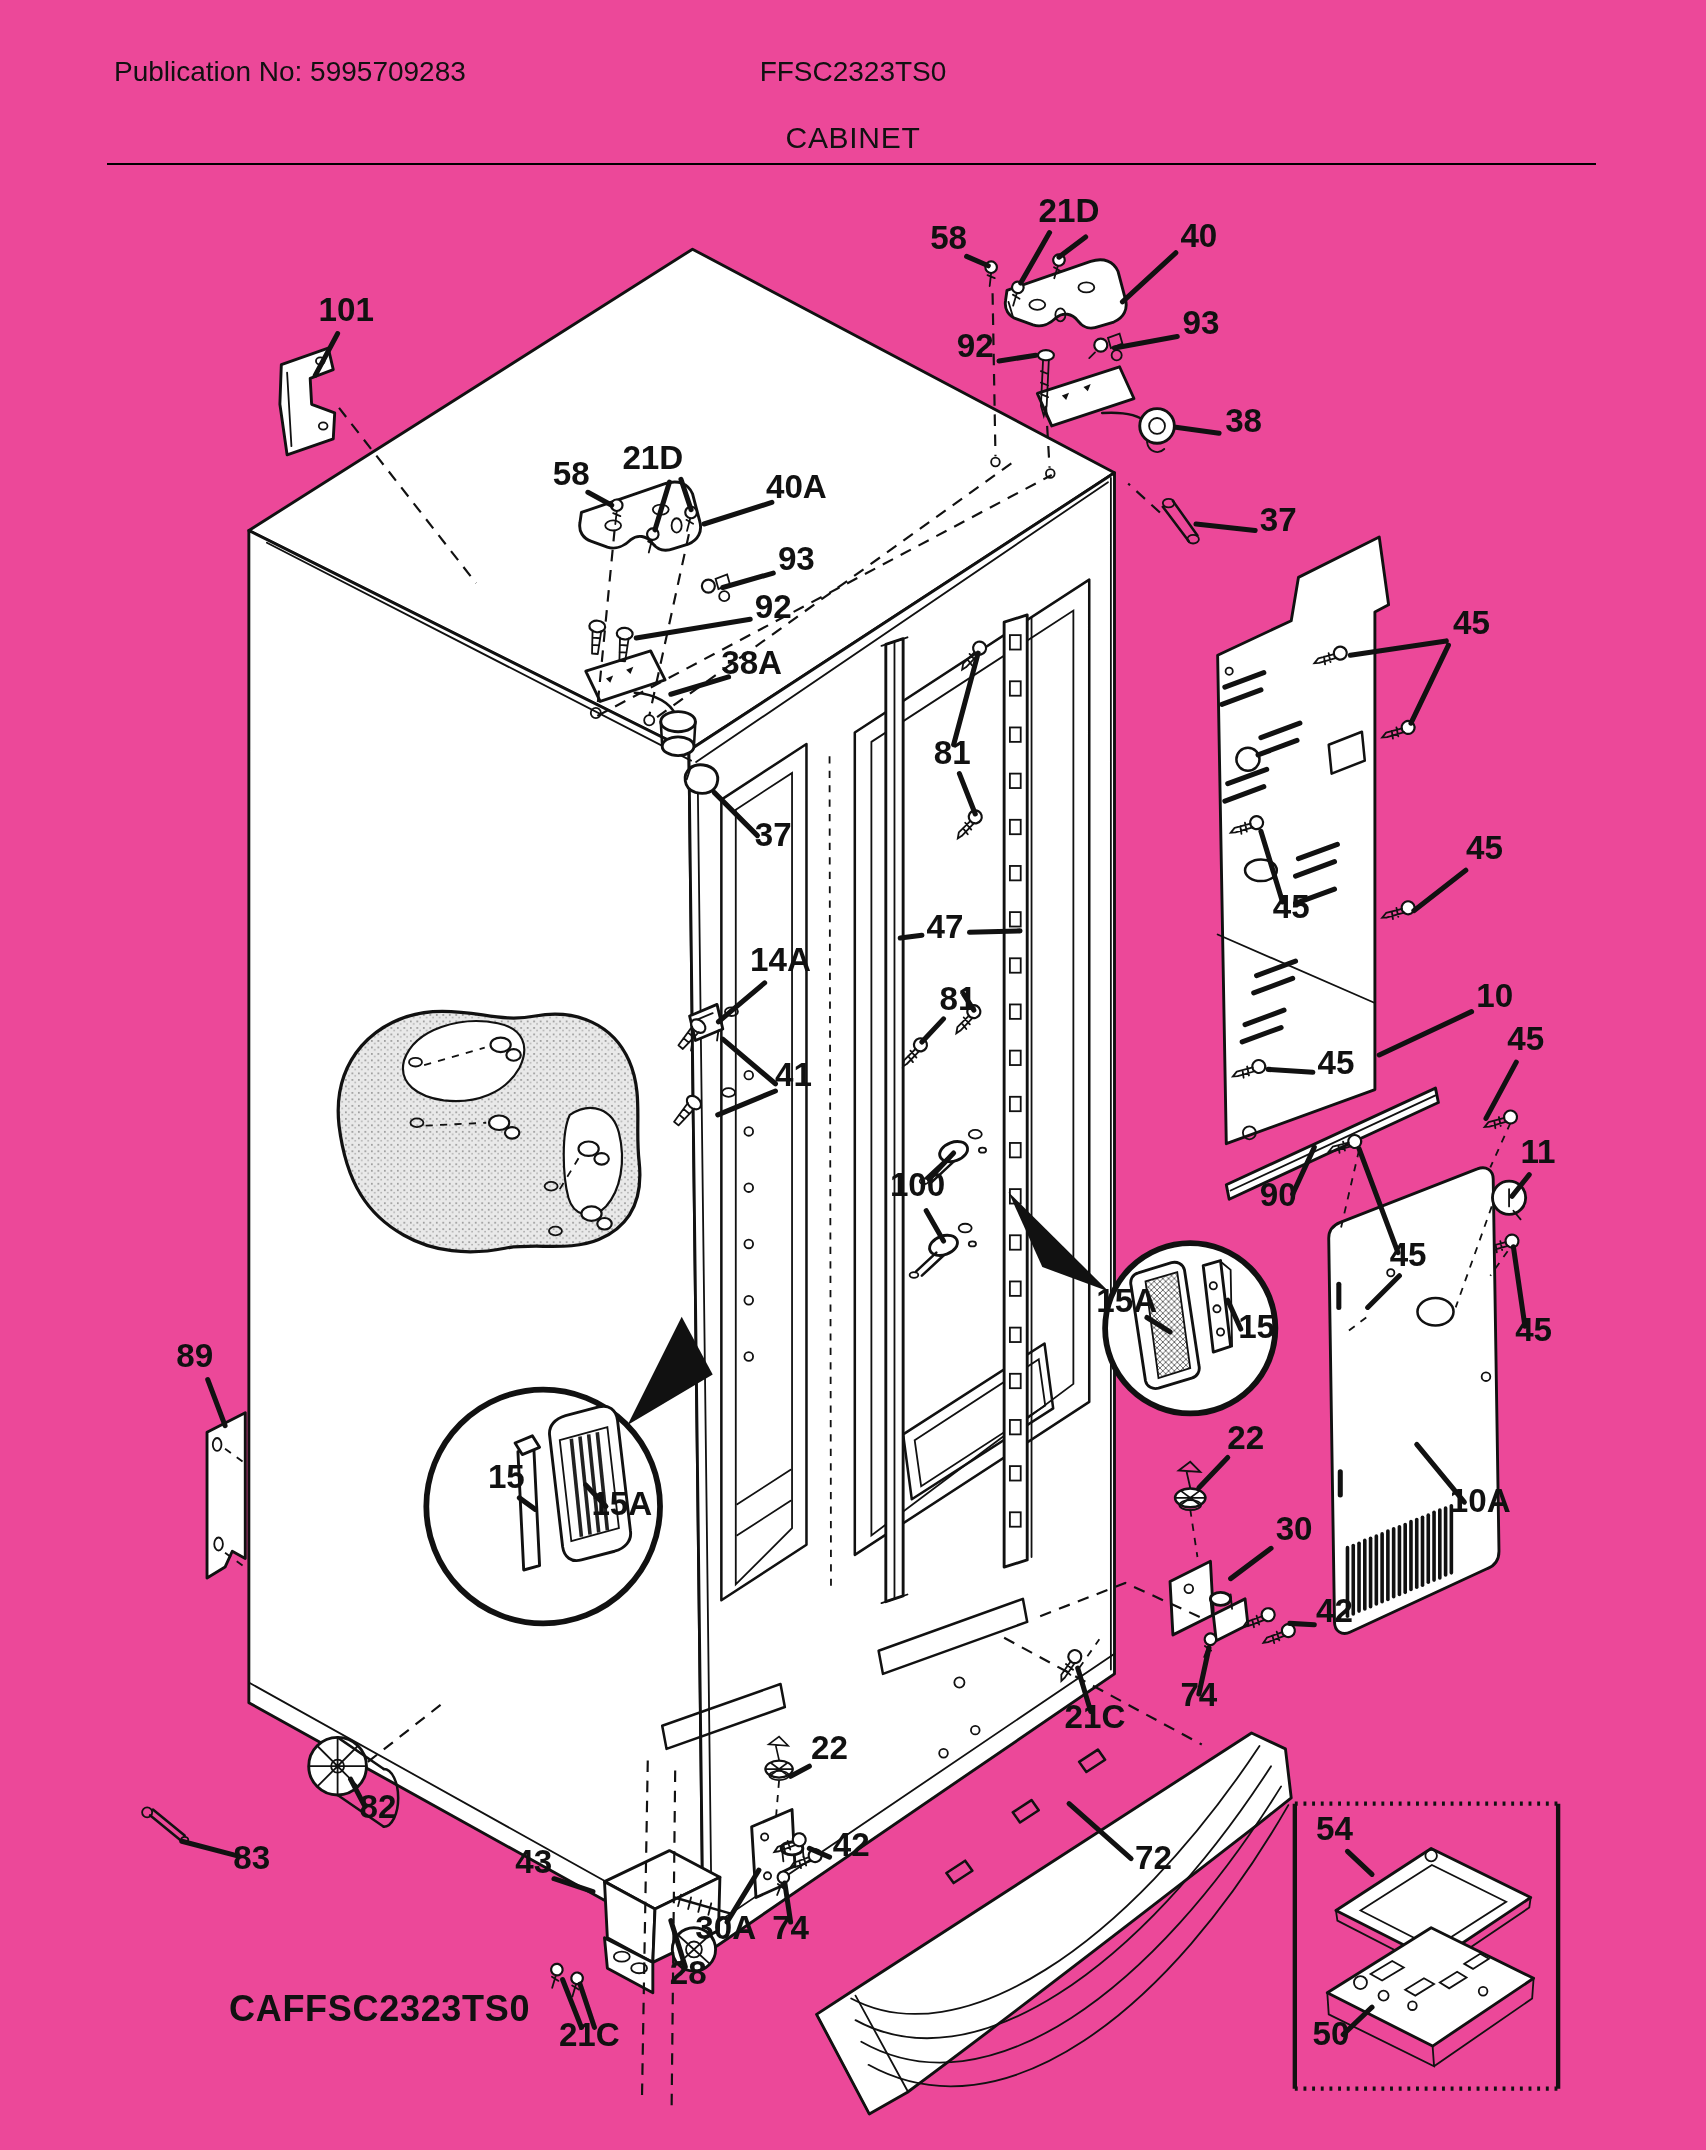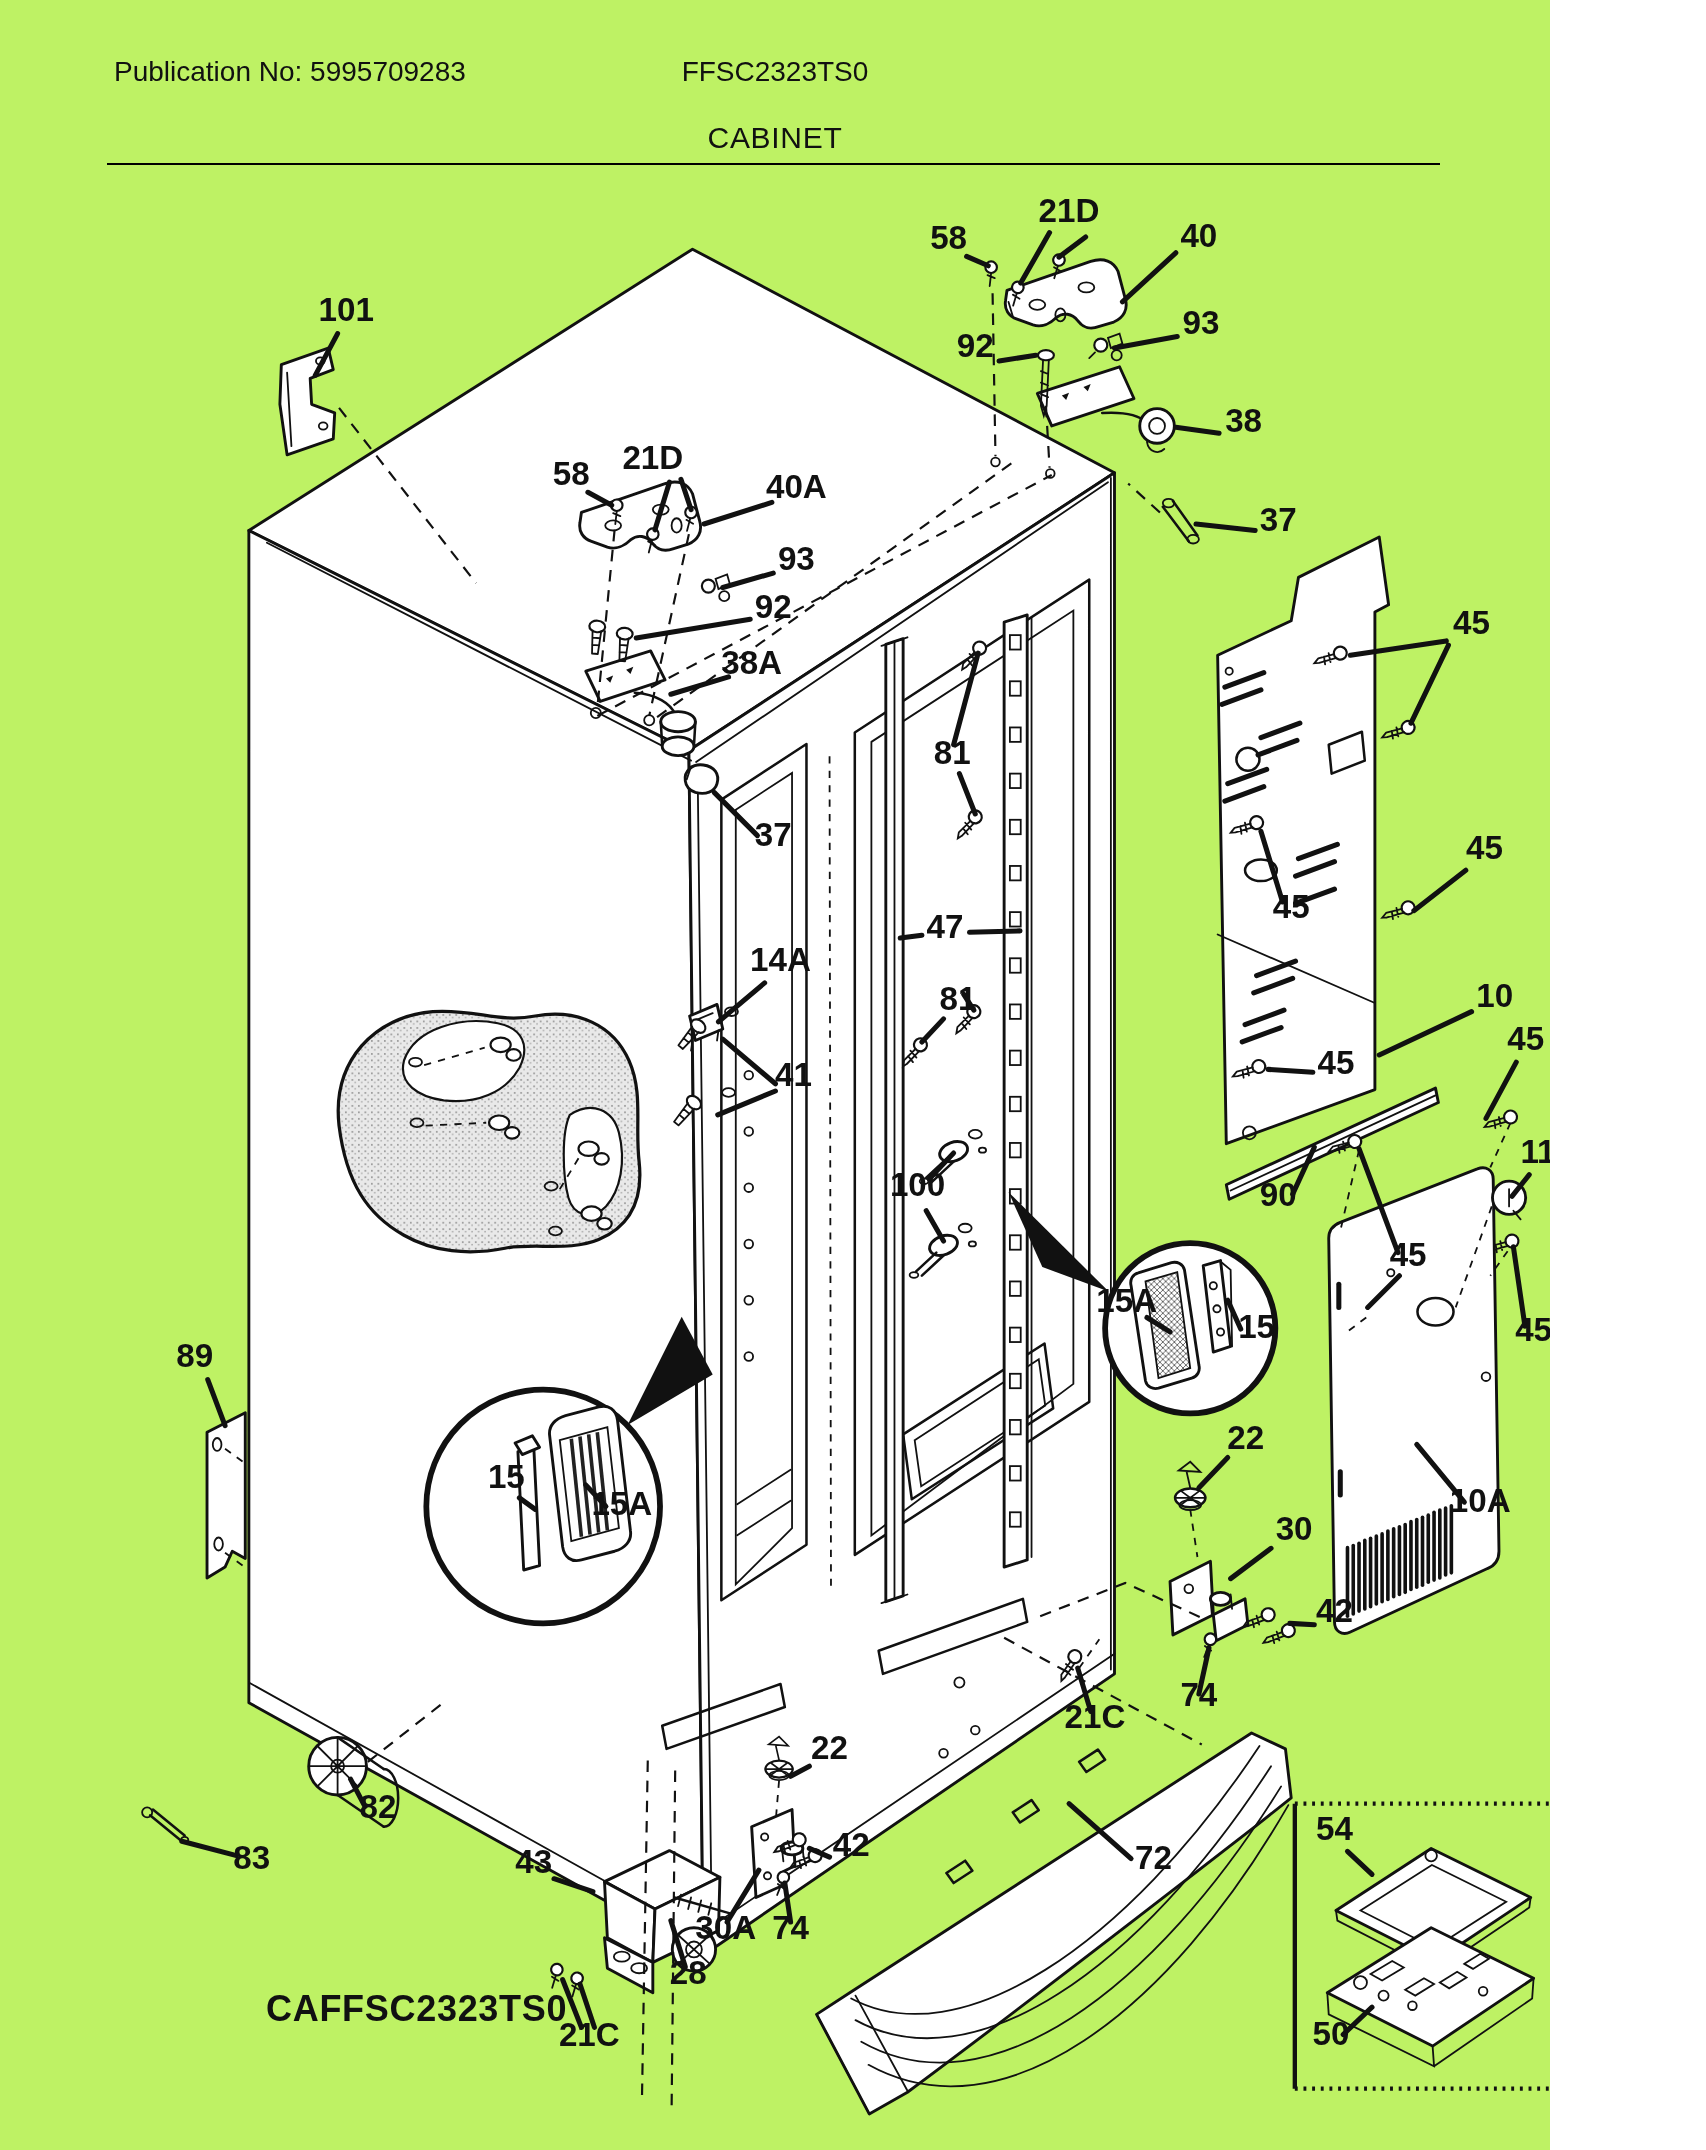--- a/index.html
+++ b/index.html
@@ -1,22 +1,22 @@
 <!DOCTYPE html>
 <html style="font-size:11.5px"><head>
 <meta charset="utf-8">
 <style>
   html,body{margin:0;padding:0;background:#fff;}
-  .page{position:relative;width:1550px;height:2151px;background:#bef264;overflow:hidden;
+  .page{position:relative;width:1706px;height:2151px;background:#ec4899;overflow:hidden;
         font-family:"Liberation Sans",sans-serif;color:#111;}
   .hdr-pub{position:absolute;left:114px;top:56px;font-size:28px;}
   .hdr-model{position:absolute;left:0;right:0;top:56px;text-align:center;font-size:28px;}
   .hdr-title{position:absolute;left:0;right:0;top:121px;text-align:center;font-size:30px;font-weight:normal;letter-spacing:0.7px;}
   .hdr-rule{position:absolute;left:107px;right:110px;top:163px;border-top:2.9px solid #000;}
-  .ftr-code{position:absolute;left:229px;top:1988px;font-size:36px;font-weight:bold;letter-spacing:0.7px;margin-left:37px;}
+  .ftr-code{position:absolute;left:229px;top:1988px;font-size:36px;font-weight:bold;letter-spacing:0.7px;}
   svg{position:absolute;left:0;top:0;}
   .ol{fill:#fff;stroke:#111;stroke-width:4;stroke-linejoin:round;}
   .ln{fill:none;stroke:#111;stroke-width:3.5;stroke-linecap:round;stroke-linejoin:round;}
   .thin{fill:none;stroke:#111;stroke-width:2.5;stroke-linecap:round;}
   .lead{fill:none;stroke:#111;stroke-width:7;stroke-linecap:round;}
   .dash{fill:none;stroke:#111;stroke-width:3;stroke-dasharray:16 12;}
   .dashf{fill:none;stroke:#111;stroke-width:2.5;stroke-dasharray:10 10;}
   .slot{fill:none;stroke:#111;stroke-width:7;stroke-linecap:round;}
   .lv{fill:none;stroke:#111;stroke-width:5;stroke-linecap:round;}
   .co{font:bold 46px "Liberation Sans",sans-serif;fill:#111;text-anchor:middle;}

